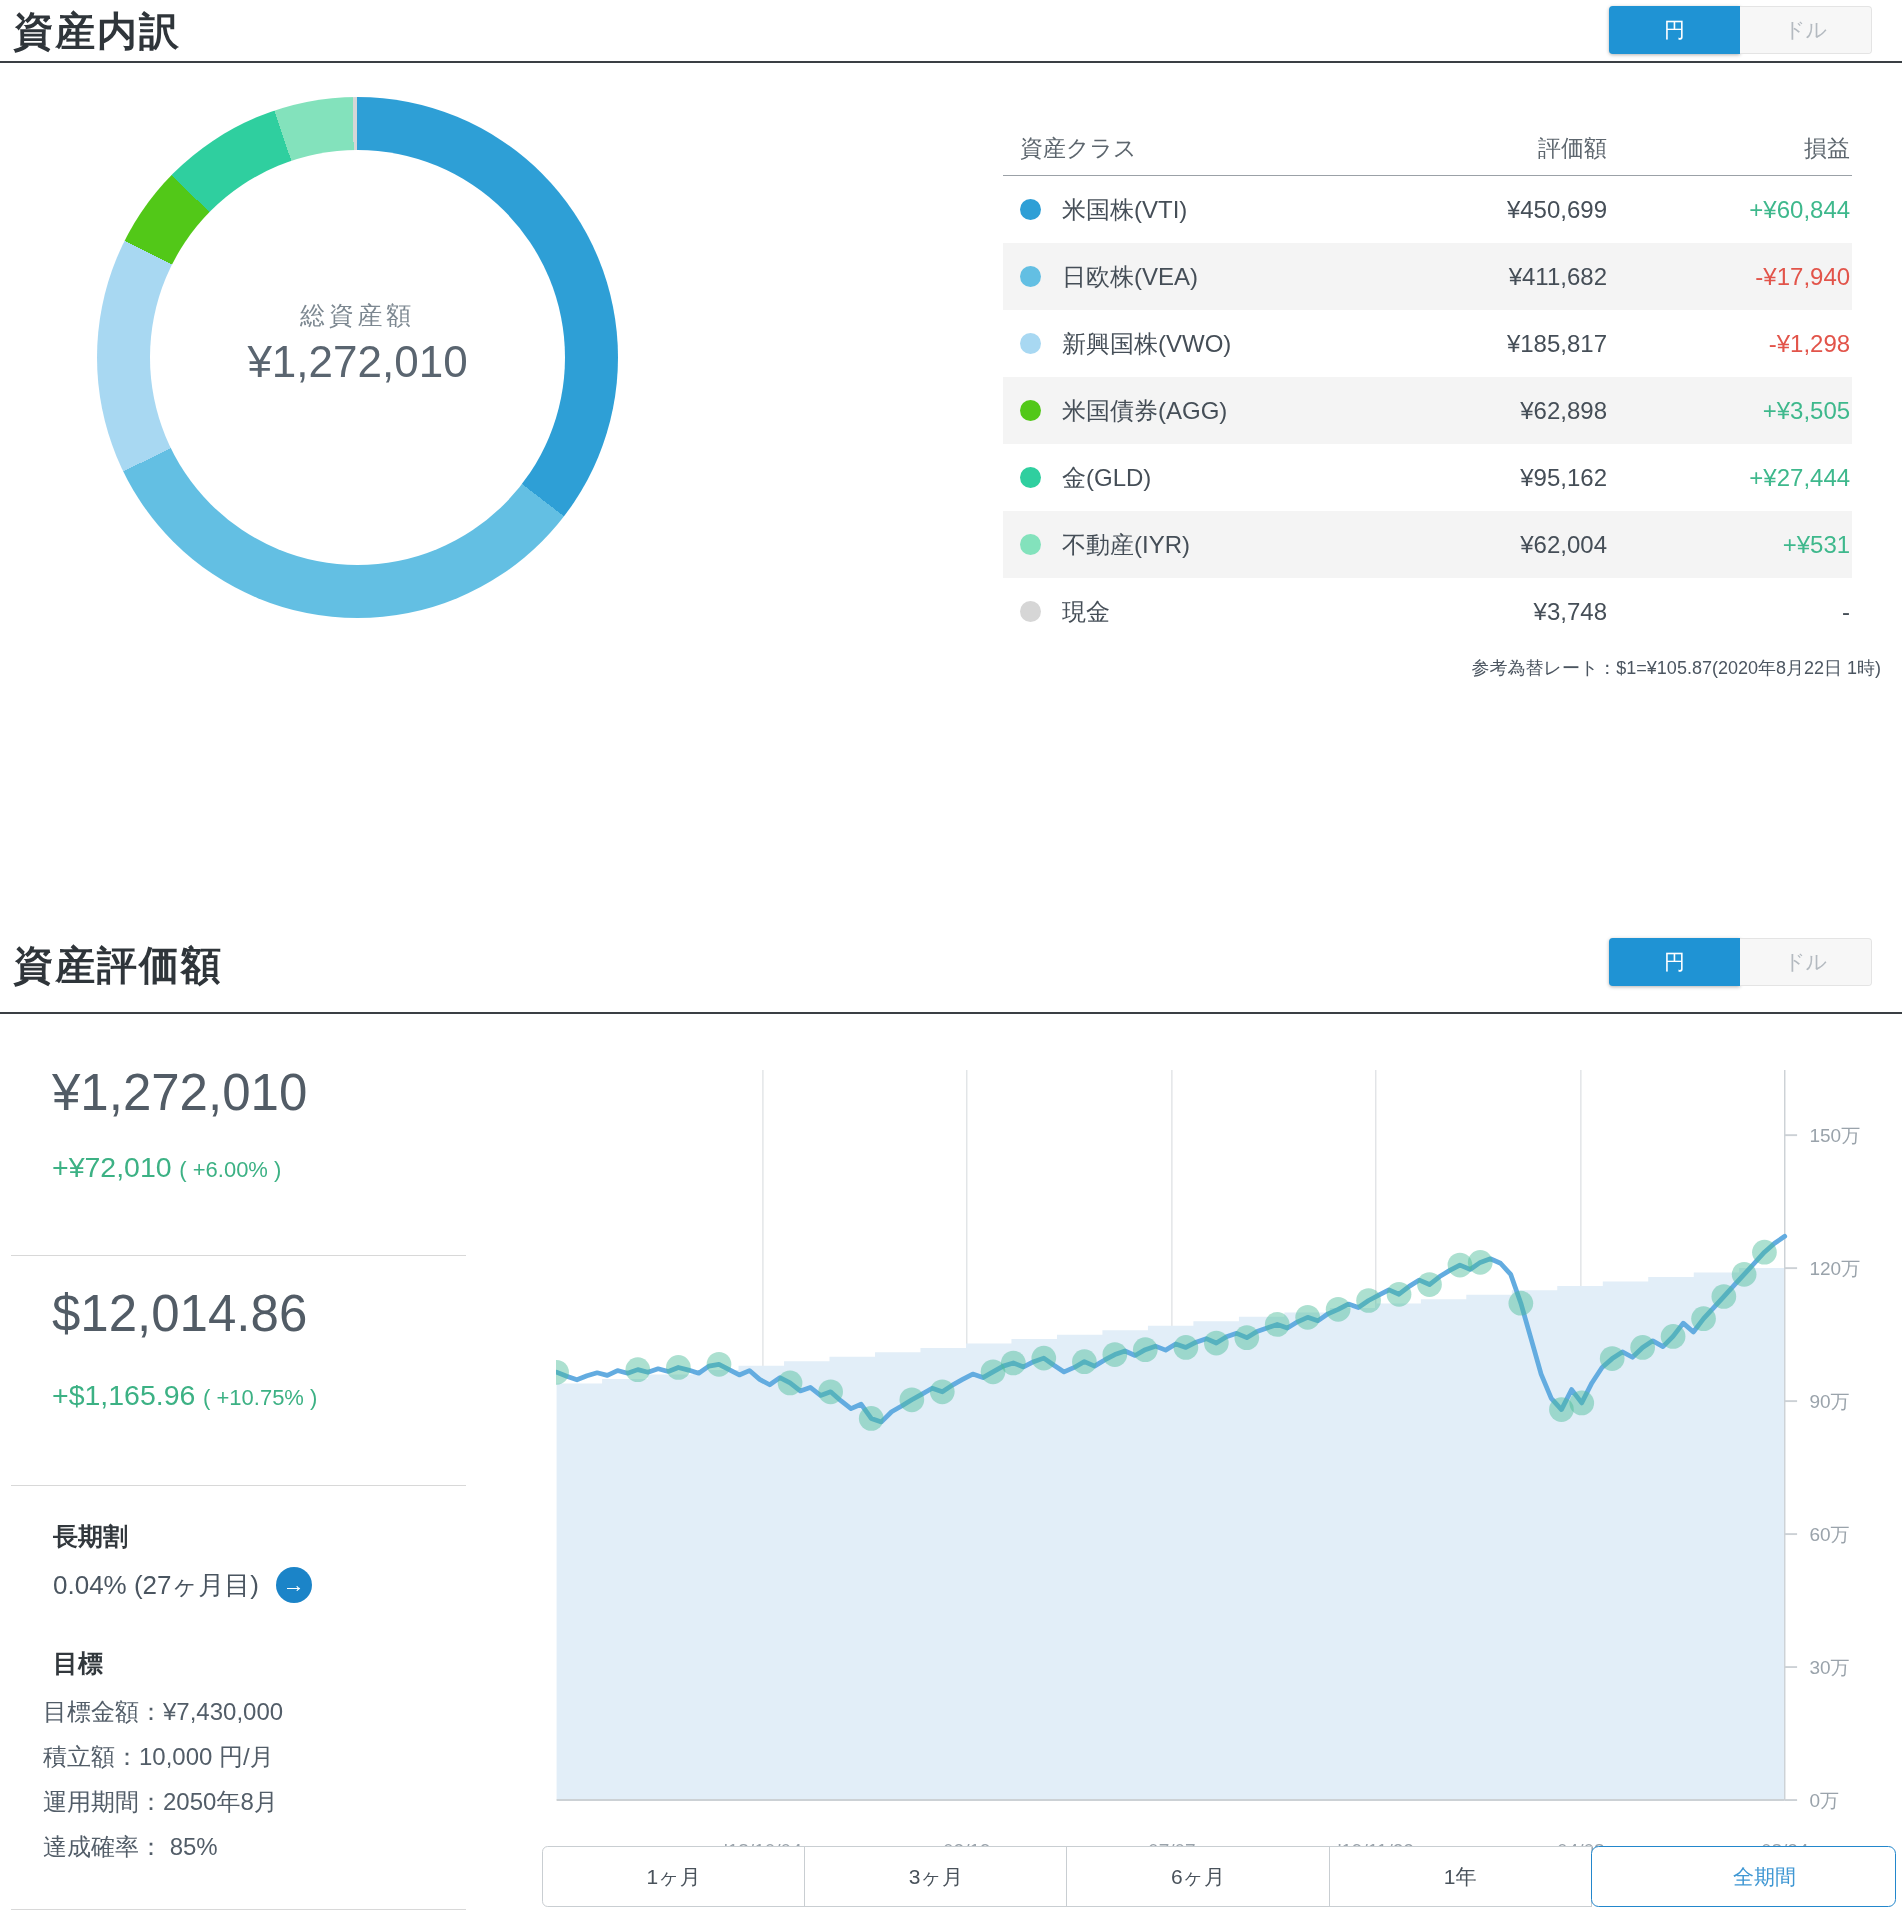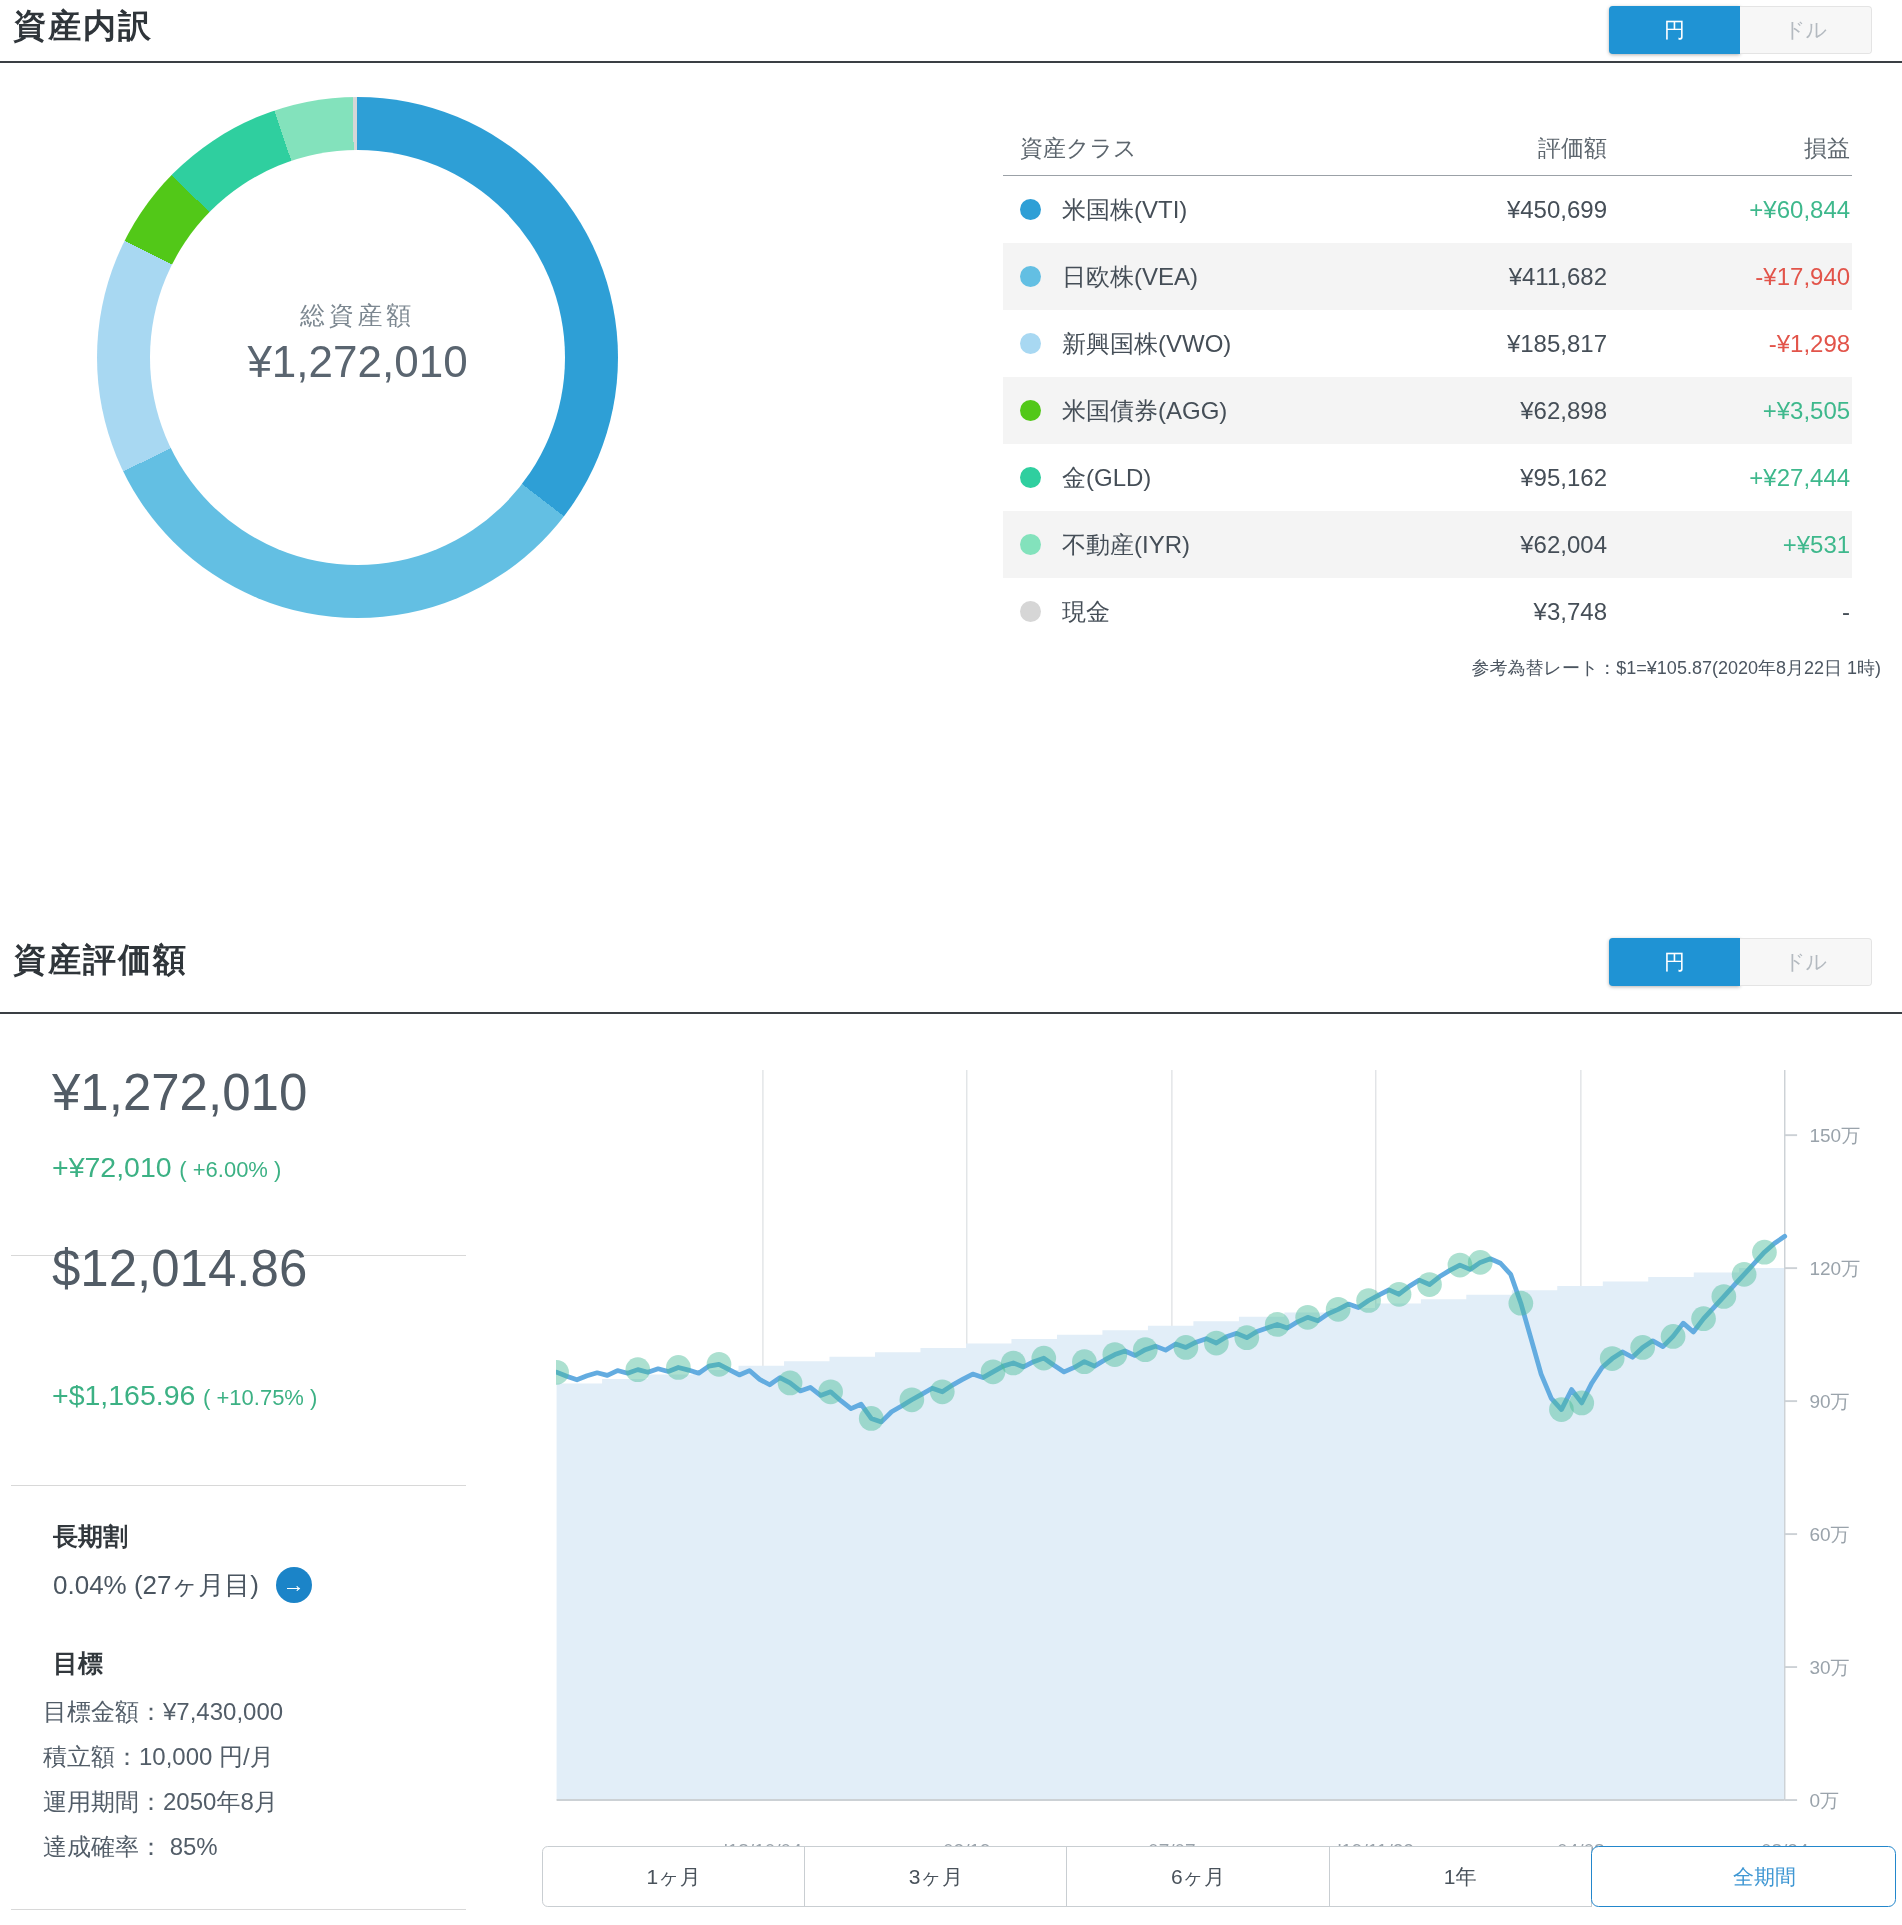--- a/index.html
+++ b/index.html
@@ -1,20 +1,20 @@
 <!DOCTYPE html>
 <html style="font-size:15px"><head>
 <meta charset="utf-8">
 <style>
   html,body{margin:0;padding:0;background:#fff;}
   .page{position:relative;width:1902px;height:1925px;background:#fff;overflow:hidden;
         font-family:"Liberation Sans","DejaVu Sans",sans-serif;color:#454e57;}
 
   
-  .sec-title{position:absolute;left:13.3px;font-size:33px;font-weight:bold;color:#2f353a;letter-spacing:1.9px;}
+  .sec-title{position:absolute;left:13.3px;font-size:40px;font-weight:bold;color:#2f353a;letter-spacing:1.9px;}
   .rule{position:absolute;left:0;width:1902px;height:1.9px;background:#3a3f44;}
 
   
   .toggle{position:absolute;left:1609px;width:263px;height:48px;display:flex;font-size:21px;}
   .toggle .seg{flex:1;display:flex;align-items:center;justify-content:center;cursor:pointer;}
   .toggle .seg.on{background:#1f93d4;color:#fff;border-radius:3.8px 0 0 3.8px;box-shadow:0 1px 3.8px rgba(0,0,0,.3);}
   .toggle .seg.off{background:#f7f7f7;color:#b4bac0;border:1px solid #e4e4e4;border-left:none;border-radius:0 3.8px 3.8px 0;}
 
   
   .donut{position:absolute;left:97px;top:97px;width:521px;height:521px;border-radius:50%;}
@@ -154,21 +154,21 @@
   </div>
 
   <div class="rule" style="top:1012px;"></div>
 
   <div class="big-val" style="top:1063px;">¥1,272,010</div>
   <div class="gain-line" style="top:1151px;">
     <span>+¥72,010</span><span class="pct">( +6.00% )</span>
   </div>
   <div class="ldiv" style="top:1255px;"></div>
 
-  <div class="big-val" style="top:1239px;">$12,014.86</div>
+  <div class="big-val" style="top:1284px;">$12,014.86</div>
   <div class="gain-line" style="top:1379px;text-align:right;">
     <span>+$1,165.96</span><span class="pct">( +10.75% )</span>
   </div>
   <div class="ldiv" style="top:1485px;"></div>
 
   <div class="sub-h" style="top:1520px;">長期割</div>
   <div class="lt-row" style="top:1567px;">
     <span>0.04% (27ヶ月目)</span>
     <span class="arrow-btn">→</span>
   </div>

